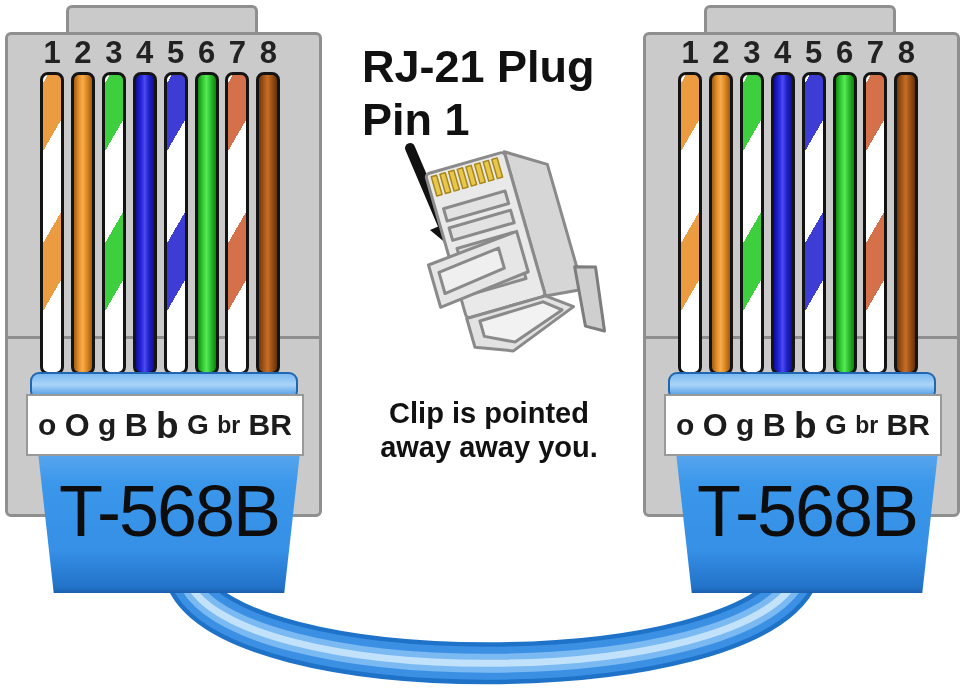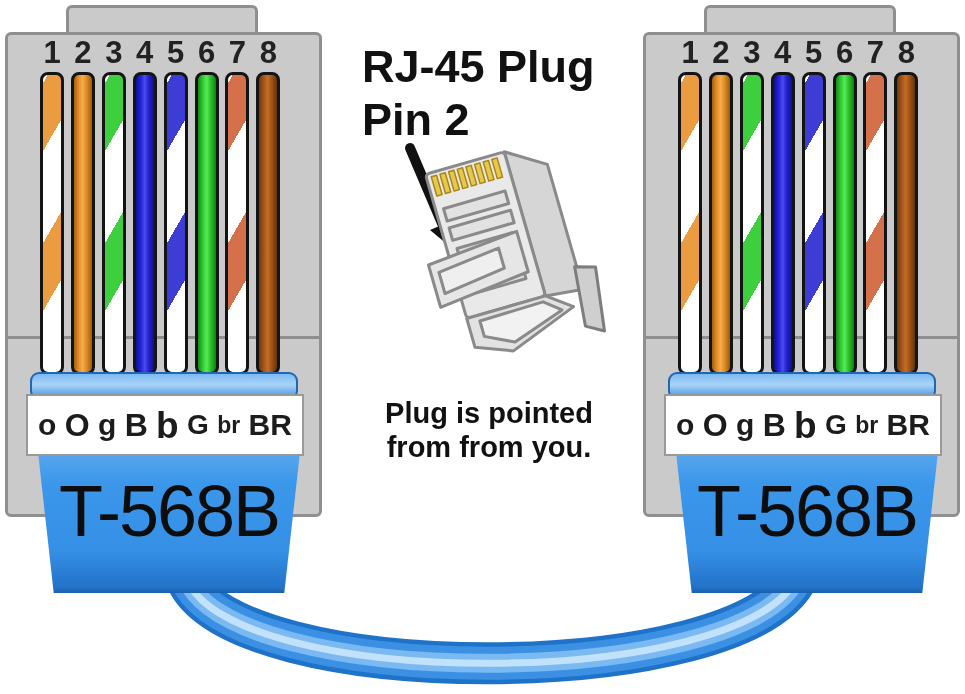--- a/index.html
+++ b/index.html
@@ -176,22 +176,22 @@
           <span>br</span>
           <span>BR</span>
         </div>
     </div>
     <div class="boot">
       <span class="boot-label">T-568B</span>
     </div>
   </div>
 
   <div class="heading">
-    <div>RJ-45 Plug</div>
-    <div>Pin 2</div>
+    <div>RJ-21 Plug</div>
+    <div>Pin 1</div>
   </div>
 
   <svg class="plug-svg" viewBox="0 0 226 262" aria-hidden="true">
 
     <g>
       <path d="M 18 12 L 52 92" fill="none" stroke="#111" stroke-width="10" stroke-linecap="round"></path>
       <polygon points="62,114 38,94 66,82" fill="#111"></polygon>
     </g>
 
     <g transform="rotate(-16 120 130)" stroke="#8a8a8a" stroke-width="3" stroke-linejoin="round" fill="#e9e9e9">
@@ -221,17 +221,17 @@
 
       <polygon points="40,106 134,98 134,140 40,150" fill="#e6e6e6"></polygon>
       <polygon points="48,116 112,109 112,130 48,138" fill="#efefef"></polygon>
 
       <polygon points="62,168 144,168 168,186 98,212 62,198" fill="#e2e2e2"></polygon>
       <polygon points="74,174 140,173 156,186 102,204 74,190" fill="#f2f2f2"></polygon>
     </g>
   </svg>
 
   <div class="caption">
-    <div>Plug is pointed</div>
-    <div>from from you.</div>
+    <div>Clip is pointed</div>
+    <div>away away you.</div>
   </div>
 
 </div>
 
 </body></html>

